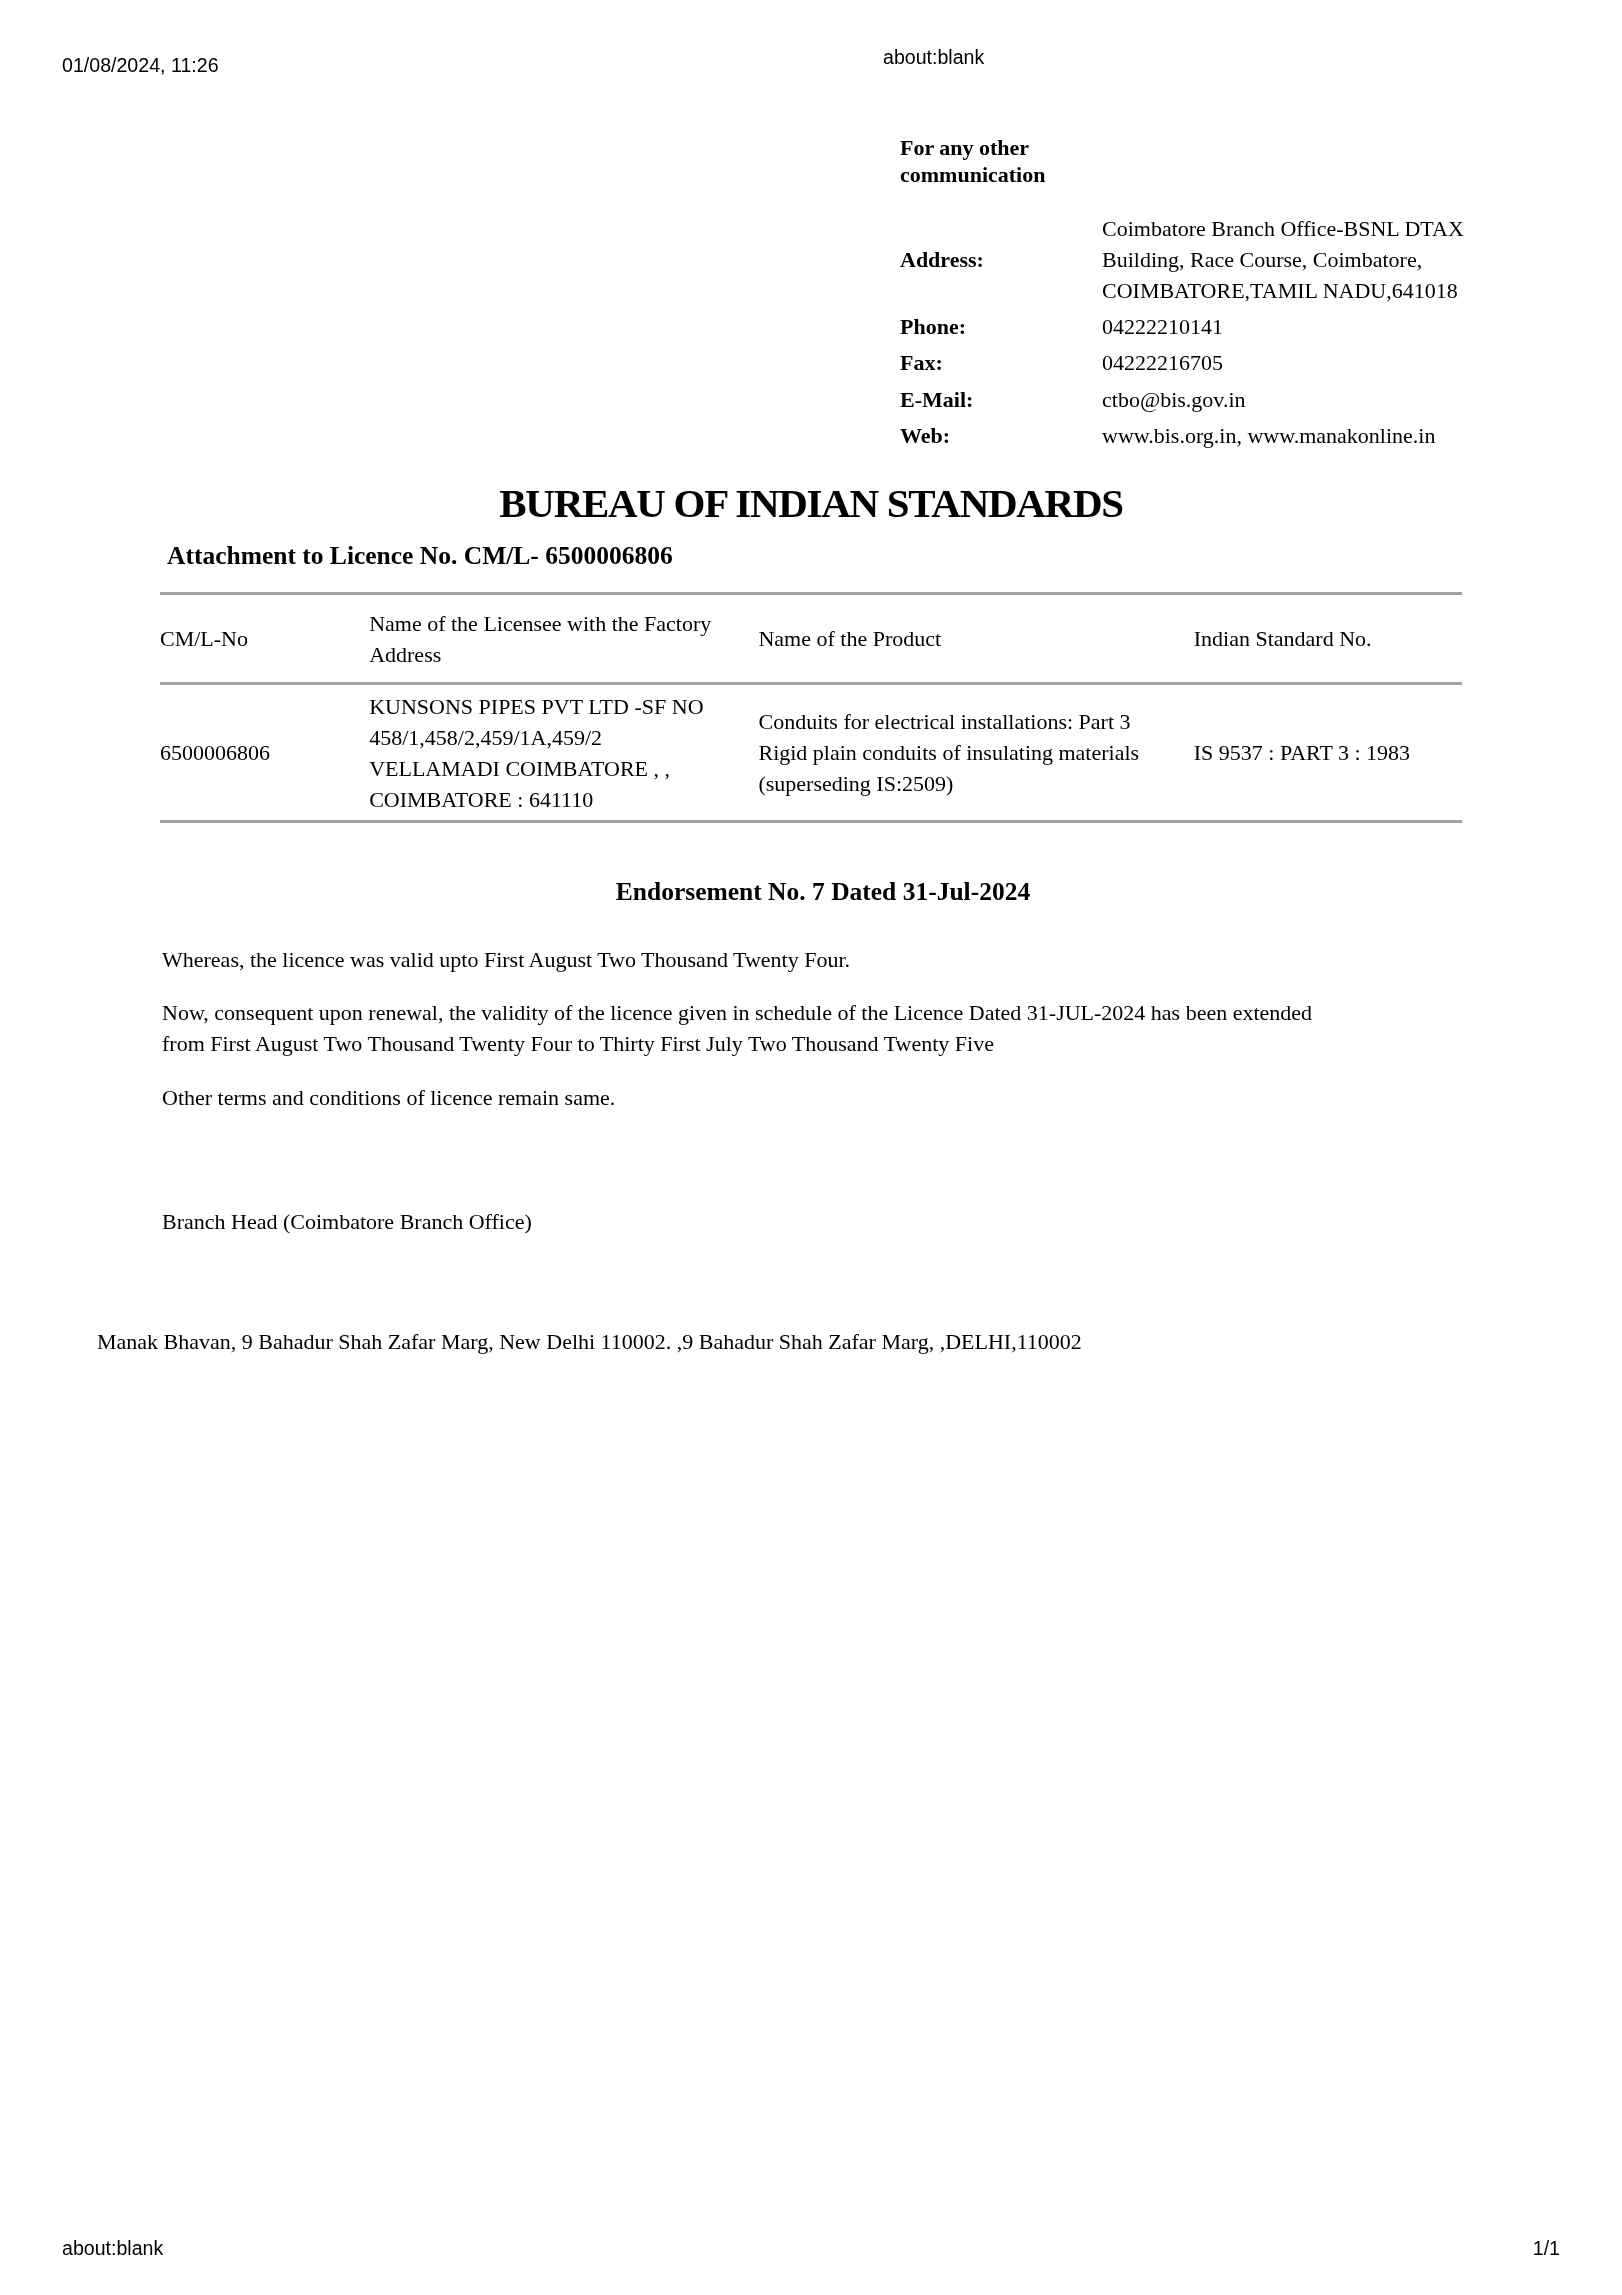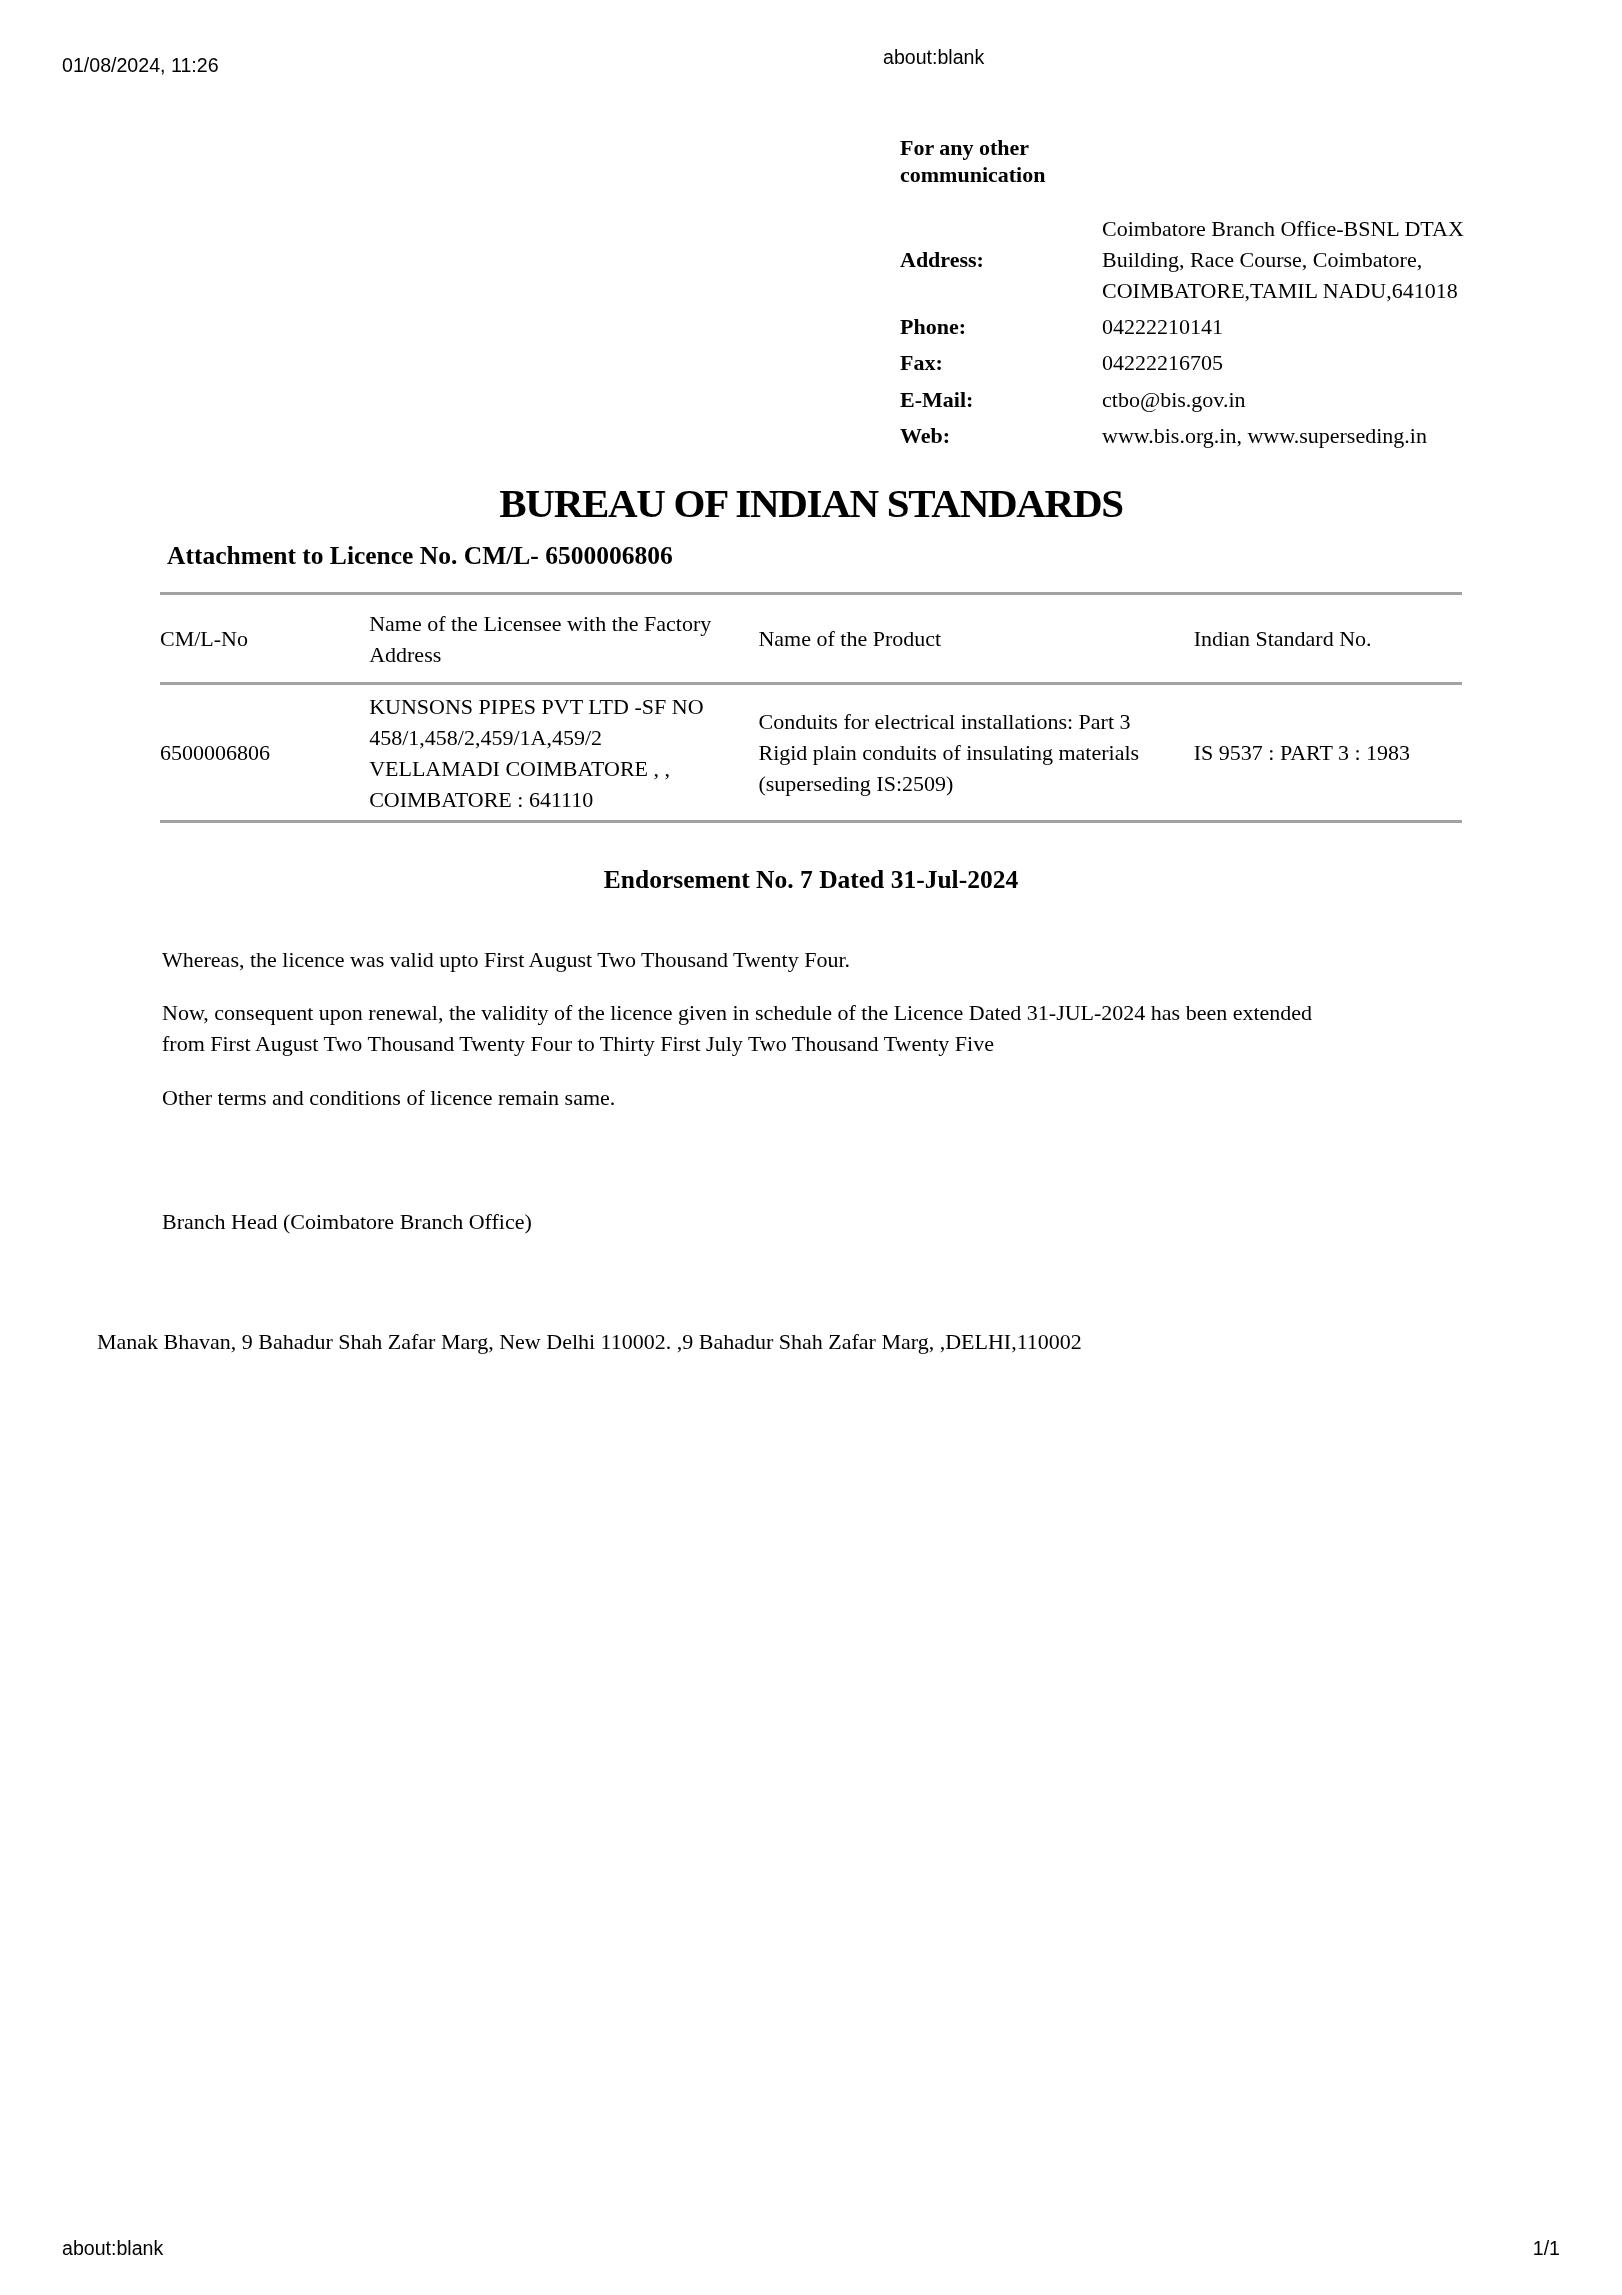--- a/index.html
+++ b/index.html
@@ -96,21 +96,21 @@
   }
   .licence-table thead tr { border-top: 3.3px solid #a2a2a2; border-bottom: 3.3px solid #a2a2a2; }
   .licence-table tbody tr { border-bottom: 3.3px solid #a2a2a2; }
 
   
   .endorsement-heading {
     position: absolute;
     top: 865px;
     left: 160px;
     width: 1302px;
-    margin: 0;
+    margin: 12px;
     text-align: center;
     font-size: 25.5px;
     font-weight: bold;
     line-height: 30px;
   }
   .para {
     position: absolute;
     left: 162px;
     width: 1302px;
     margin: 0;
@@ -170,21 +170,21 @@
     <div class="contact-row">
       <div class="contact-label">Fax:</div>
       <div class="contact-value">04222216705</div>
     </div>
     <div class="contact-row">
       <div class="contact-label">E-Mail:</div>
       <div class="contact-value">ctbo@bis.gov.in</div>
     </div>
     <div class="contact-row">
       <div class="contact-label">Web:</div>
-      <div class="contact-value">www.bis.org.in, www.superseding.in</div>
+      <div class="contact-value">www.bis.org.in, www.manakonline.in</div>
     </div>
   </section>
 
   <h1 class="title">BUREAU OF INDIAN STANDARDS</h1>
   <h2 class="subtitle">Attachment to Licence No. CM/L- 6500006806</h2>
 
   <table class="licence-table">
     <colgroup>
       <col style="width:209px">
       <col style="width:389px">

